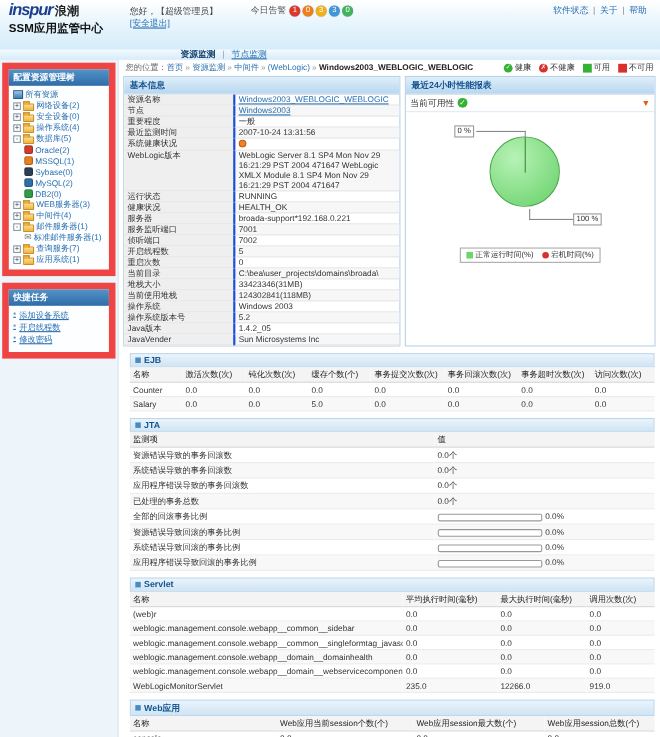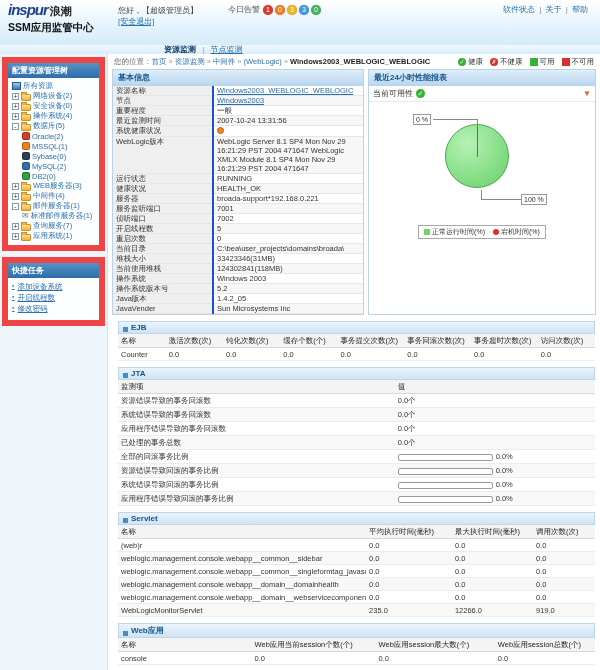--- a/index.html
+++ b/index.html
@@ -86,21 +86,21 @@
   .lline{position:absolute;background:#888}
   .plegend{display:flex;justify-content:center;margin-top:1px}
   .plegend .box{display:flex;gap:8px;border:1px solid #aaa;padding:1px 5px;font-size:7px;align-items:center;background:#fff}
   .pl-it{display:flex;align-items:center;gap:2px}
   .pl-ic{width:6px;height:6px;display:inline-block}
   .pl-ic.circle{border-radius:50%}
 
   
   .sects{margin-left:6px;margin-right:1px}
   .sect{margin-top:6px}
-  .sect-h{background:linear-gradient(180deg,#eaf4fc,#cfe4f4);border:1px solid #bdd6ea;color:#14548f;font-weight:bold;font-size:8px;padding:1px 4px;display:flex;align-items:flex-end;gap:3px}
+  .sect-h{background:linear-gradient(180deg,#eaf4fc,#cfe4f4);border:1px solid #bdd6ea;color:#14548f;font-weight:bold;font-size:8px;padding:1px 4px;display:flex;align-items:center;gap:3px}
   .sq{width:5px;height:5px;background:#4a8cc0;flex:none}
   .dtable{width:100%;border-collapse:collapse;font-size:7.5px;color:#333;table-layout:fixed}
   .dtable th{font-weight:normal;text-align:left;background:#f4f4f4;border-bottom:1px solid #d8d8d8;padding:1.5px 3px;color:#222;white-space:nowrap;overflow:hidden}
   .dtable td{border-bottom:1px solid #ececec;padding:1.5px 3px;white-space:nowrap;overflow:hidden}
   .dtable tbody tr:nth-child(even) td{background:#f8f8f8}
   .bar{display:inline-block;width:95px;height:7px;border:1px solid #999;background:#fff;vertical-align:middle;margin-right:3px;border-radius:2px}
 </style>
 </head>
 <body>
 
@@ -412,20 +412,30 @@
                 <tr>
                   <td>Counter</td>
                   <td>0.0</td>
                   <td>0.0</td>
                   <td>0.0</td>
                   <td>0.0</td>
                   <td>0.0</td>
                   <td>0.0</td>
                   <td>0.0</td>
                 </tr>
+                <tr>
+                  <td>Salary</td>
+                  <td>0.0</td>
+                  <td>0.0</td>
+                  <td>5.0</td>
+                  <td>0.0</td>
+                  <td>0.0</td>
+                  <td>0.0</td>
+                  <td>0.0</td>
+                </tr>
               </tbody>
             </table>
           </section>
           <section class="sect">
             <div class="sect-h">
               <span class="sq"></span>
               <span>JTA</span>
             </div>
             <table class="dtable">
               <colgroup>

